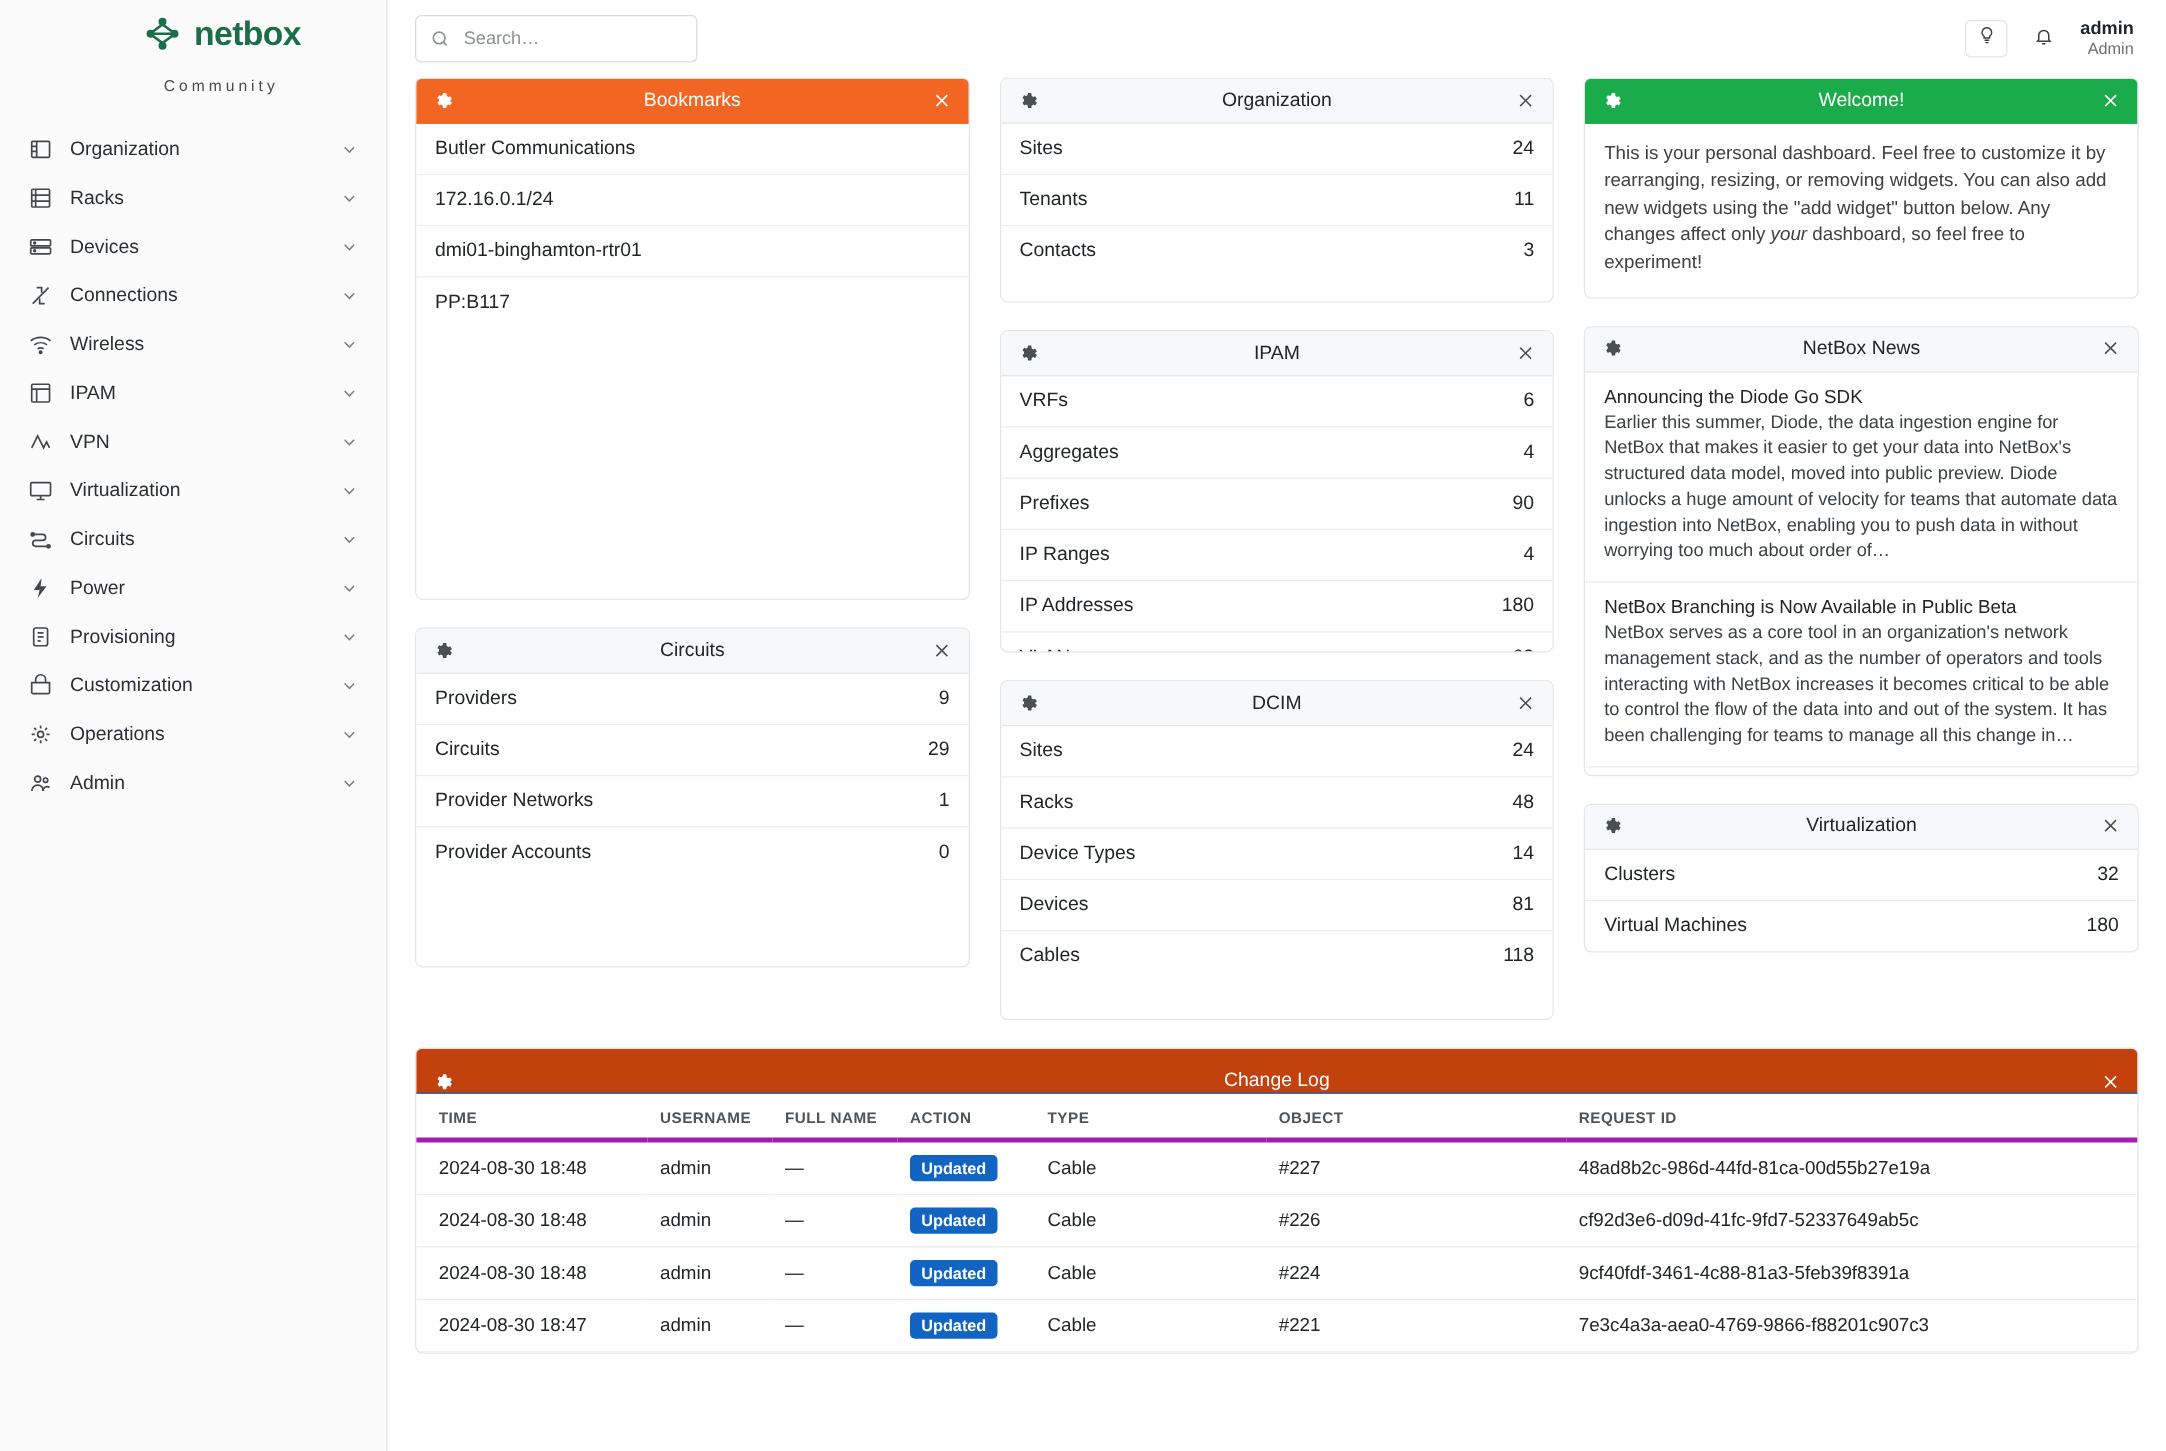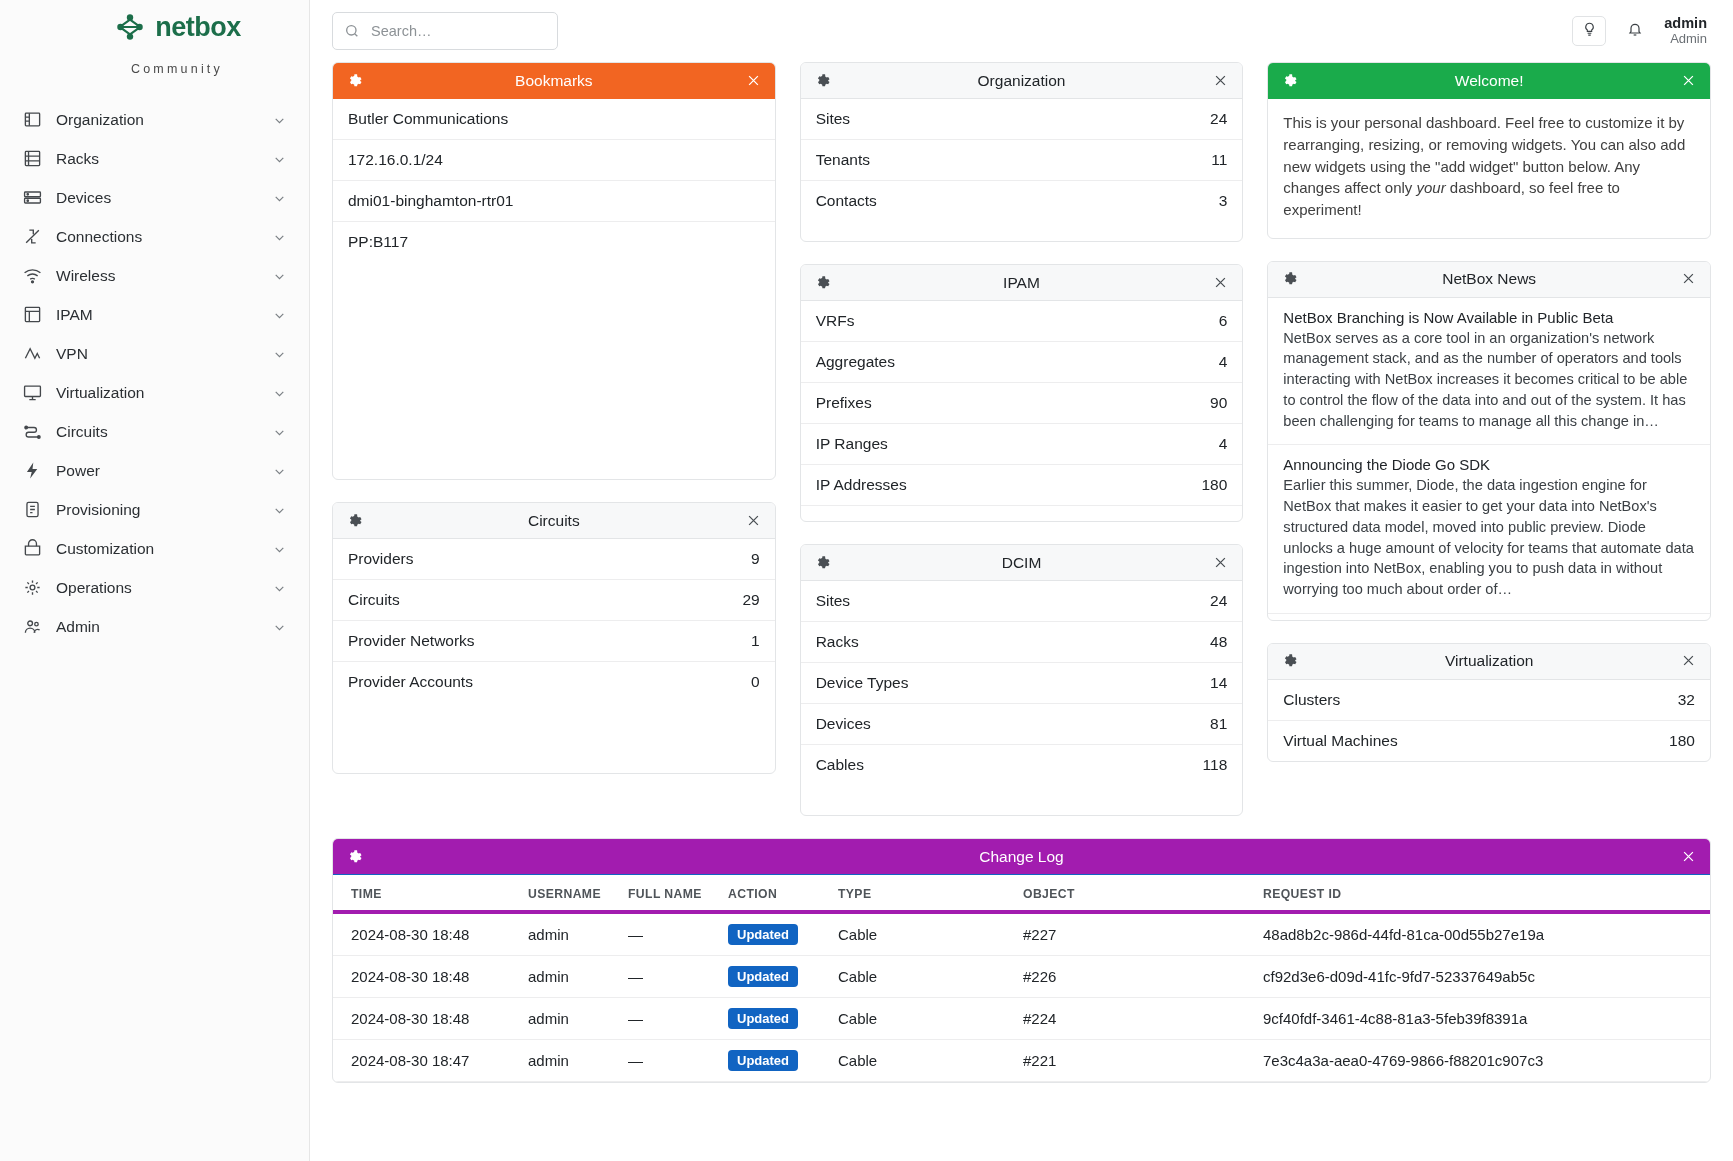--- a/index.html
+++ b/index.html
@@ -100,21 +100,21 @@
   .w-head .gear, .w-head .close {
     width: 16px; height: 16px; color: #4a4f54; cursor: pointer; flex: none;
   }
   .w-title {
     flex: 1; text-align: center; font-size: 15.5px; font-weight: 400; color: #212529;
   }
   .w-head.orange { background: #f26522; border-bottom-color: #f26522; }
   .w-head.orange .w-title, .w-head.orange .gear, .w-head.orange .close { color: #fff; }
   .w-head.green { background: #1aab4b; border-bottom-color: #1aab4b; }
   .w-head.green .w-title, .w-head.green .gear, .w-head.green .close { color: #fff; }
-  .w-head.blue { background: #a21caf; border-bottom-color: #1164c2; }
+  .w-head.blue { background: #c2410c; border-bottom-color: #1164c2; align-items: flex-end; }
   .w-head.blue .w-title, .w-head.blue .gear, .w-head.blue .close { color: #fff; }
 
   .w-body { padding: 0; }
   .stat-row {
     display: flex; align-items: center; justify-content: space-between;
     padding: 11px 15px; border-bottom: 1px solid #ededee; font-size: 15.5px;
   }
   .stat-row:last-child { border-bottom: none; }
   .stat-label { color: #212529; }
   .stat-value { color: #212529; }
@@ -597,26 +597,26 @@
               </span>
               <span class="w-title">NetBox News</span>
               <span class="close">
                 <svg width="15" height="15" viewBox="0 0 24 24" fill="none" stroke="currentColor" stroke-width="2">
                     <path d="M5 5l14 14M19 5L5 19"></path>
                   </svg>
               </span>
             </div>
             <div class="w-body">
               <div class="news-item">
+                <div class="news-title">Announcing the Diode Go SDK</div>
+                <div class="news-text">Earlier this summer, Diode, the data ingestion engine for NetBox that makes it easier to get your data into NetBox's structured data model, moved into public preview. Diode unlocks a huge amount of velocity for teams that automate data ingestion into NetBox, enabling you to push data in without worrying too much about order of…</div>
+              </div>
+              <div class="news-item">
                 <div class="news-title">NetBox Branching is Now Available in Public Beta</div>
                 <div class="news-text">NetBox serves as a core tool in an organization's network management stack, and as the number of operators and tools interacting with NetBox increases it becomes critical to be able to control the flow of the data into and out of the system. It has been challenging for teams to manage all this change in…</div>
-              </div>
-              <div class="news-item">
-                <div class="news-title">Announcing the Diode Go SDK</div>
-                <div class="news-text">Earlier this summer, Diode, the data ingestion engine for NetBox that makes it easier to get your data into NetBox's structured data model, moved into public preview. Diode unlocks a huge amount of velocity for teams that automate data ingestion into NetBox, enabling you to push data in without worrying too much about order of…</div>
               </div>
               <div class="news-item">
                 
               </div>
             </div>
           </div>
 
           <div class="widget">
             <div class="w-head">
               <span class="gear">

